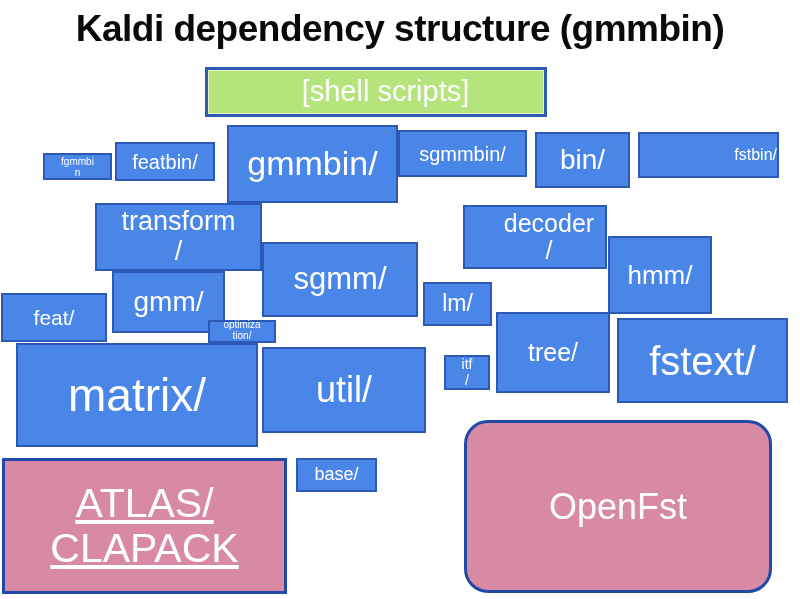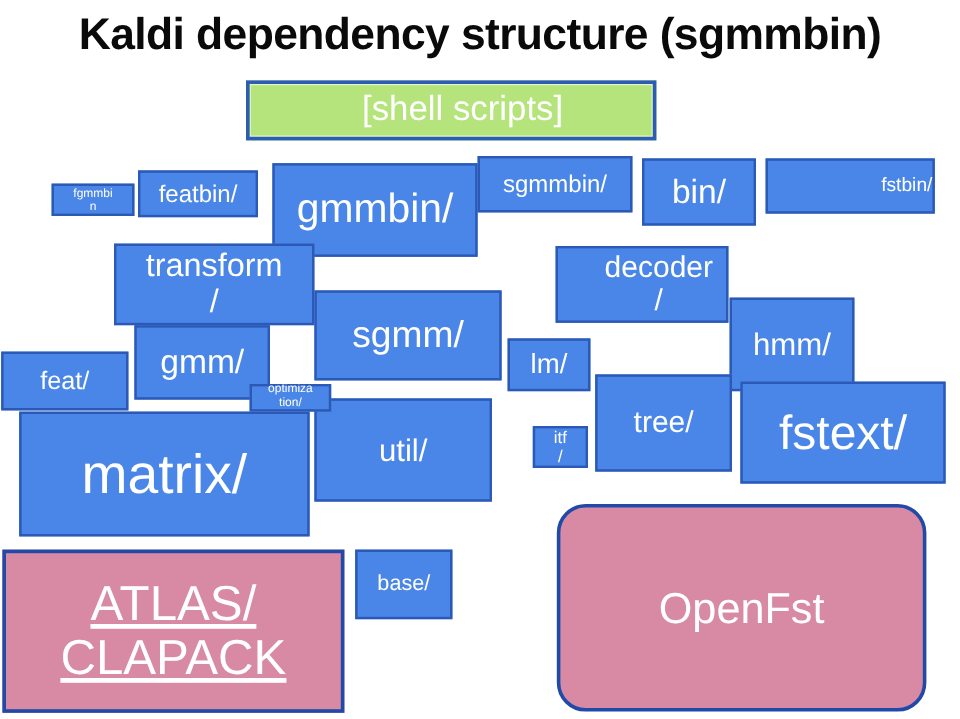--- a/index.html
+++ b/index.html
@@ -52,32 +52,32 @@
   }
   .box.pink {
     background: var(--pink-fill);
     border: 3px solid var(--pink-border);
   }
 </style>
 </head>
 <body>
 
 <div id="stage">
-  <div class="title">Kaldi dependency structure (sgmmbin)</div>
+  <div class="title">Kaldi dependency structure (gmmbin)</div>
 <div class="box green" style="left: 205px; top: 67px; width: 342px; height: 50px; font-size: 29px; padding-left: 19px;">
       <span>[shell scripts]</span>
     </div>
     <div class="box blue" style="left: 43px; top: 153px; width: 69px; height: 27px; font-size: 10px;">
       <span>fgmmbi
 n</span>
     </div>
     <div class="box blue" style="left: 115px; top: 142px; width: 100px; height: 39px; font-size: 20px;">
       <span>featbin/</span>
     </div>
-    <div class="box blue" style="left: 227px; top: 136px; width: 171px; height: 78px; font-size: 34px;">
+    <div class="box blue" style="left: 227px; top: 125px; width: 171px; height: 78px; font-size: 34px;">
       <span>gmmbin/</span>
     </div>
     <div class="box blue" style="left: 398px; top: 130px; width: 129px; height: 47px; font-size: 20px;">
       <span>sgmmbin/</span>
     </div>
     <div class="box blue" style="left: 535px; top: 132px; width: 95px; height: 56px; font-size: 28px;">
       <span>bin/</span>
     </div>
     <div class="box blue" style="left: 638px; top: 132px; width: 141px; height: 46px; font-size: 16px; text-align: right;">
       <span>fstbin/</span>
@@ -86,53 +86,53 @@
       <span>transform
 /</span>
     </div>
     <div class="box blue" style="left: 463px; top: 205px; width: 144px; height: 64px; font-size: 25px; padding-left: 28px;">
       <span>decoder
 /</span>
     </div>
     <div class="box blue" style="left: 262px; top: 242px; width: 156px; height: 75px; font-size: 31px;">
       <span>sgmm/</span>
     </div>
-    <div class="box blue" style="left: 608px; top: 236px; width: 104px; height: 78px; font-size: 26px; margin-top: 12px;">
+    <div class="box blue" style="left: 608px; top: 236px; width: 104px; height: 78px; font-size: 26px;">
       <span>hmm/</span>
     </div>
     <div class="box blue" style="left: 112px; top: 271px; width: 113px; height: 62px; font-size: 28px;">
       <span>gmm/</span>
     </div>
     <div class="box blue" style="left: 423px; top: 282px; width: 69px; height: 44px; font-size: 23px; text-align: center;">
       <span>lm/</span>
     </div>
     <div class="box blue" style="left: 1px; top: 293px; width: 106px; height: 49px; font-size: 21px;">
       <span>feat/</span>
     </div>
     <div class="box blue" style="left: 496px; top: 312px; width: 114px; height: 81px; font-size: 25px;">
       <span>tree/</span>
     </div>
     <div class="box blue" style="left: 617px; top: 318px; width: 171px; height: 85px; font-size: 40px;">
       <span>fstext/</span>
     </div>
     <div class="box blue" style="left: 16px; top: 343px; width: 242px; height: 104px; font-size: 46px;">
       <span>matrix/</span>
     </div>
-    <div class="box blue" style="left: 262px; top: 332px; width: 148px; height: 86px; font-size: 26px;">
+    <div class="box blue" style="left: 262px; top: 347px; width: 164px; height: 86px; font-size: 36px;">
       <span>util/</span>
     </div>
     <div class="box blue" style="left: 208px; top: 320px; width: 68px; height: 23px; font-size: 10px; align-items: flex-end;">
       <span>optimiza
 tion/</span>
     </div>
     <div class="box blue" style="left: 417px; top: 355px; width: 46px; height: 35px; font-size: 14px; margin-left: 27px;">
       <span>itf
 /</span>
     </div>
-    <div class="box blue" style="left: 296px; top: 458px; width: 81px; height: 58px; font-size: 18px;">
+    <div class="box blue" style="left: 296px; top: 458px; width: 81px; height: 34px; font-size: 18px;">
       <span>base/</span>
     </div>
     <div class="box pink" style="left: 2px; top: 458px; width: 285px; height: 136px; font-size: 41px; text-decoration: underline;">
       <span>ATLAS/
 CLAPACK</span>
     </div>
     <div class="box pink" style="left: 464px; top: 420px; width: 308px; height: 173px; font-size: 36px; border-radius: 24px;">
       <span>OpenFst</span>
     </div>
   </div>

